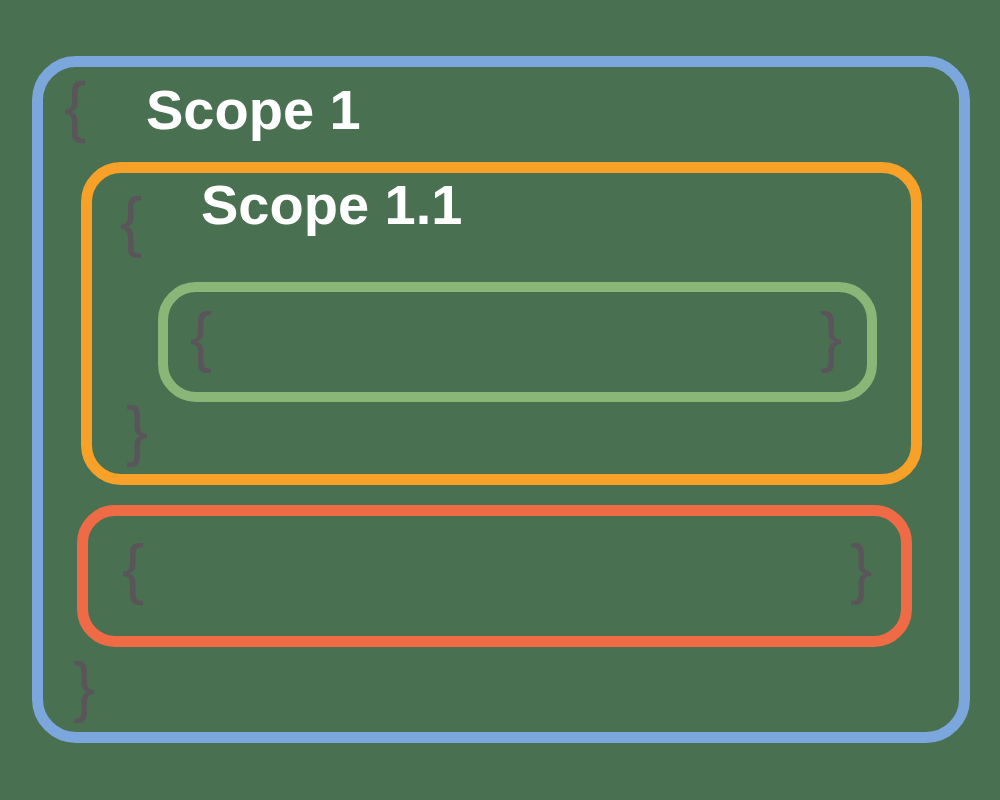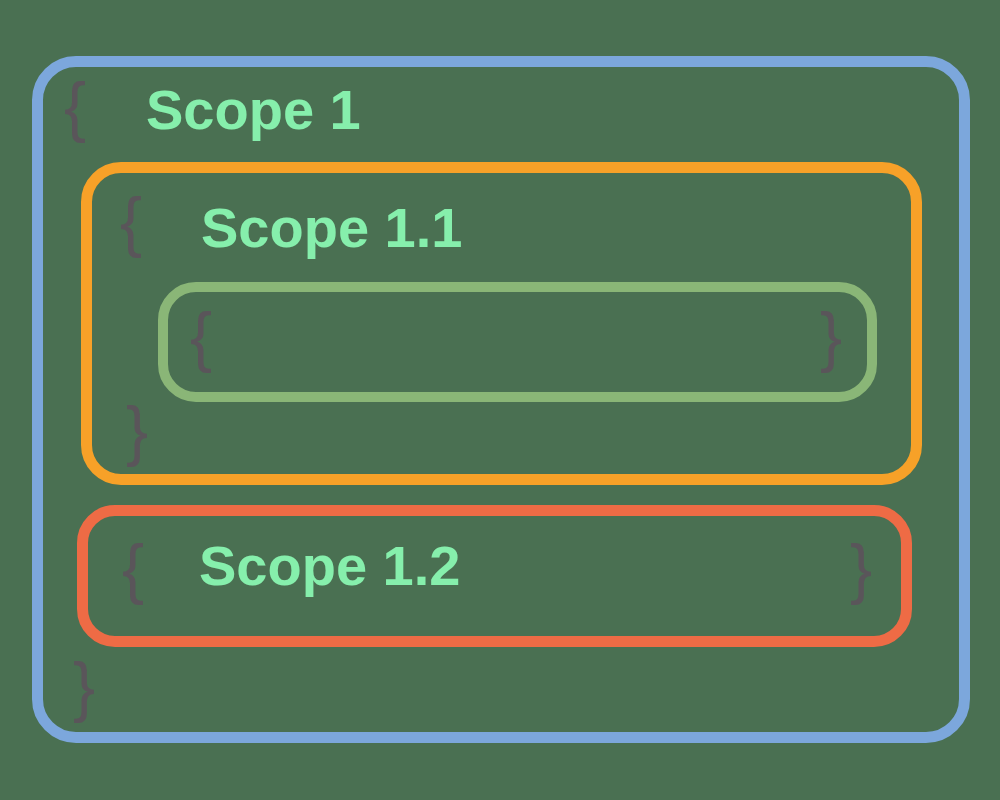--- a/index.html
+++ b/index.html
@@ -40,37 +40,37 @@
     border-radius: 38px;
   }
   .scope-box.red {
     left: 77px; top: 505px;
     width: 835px; height: 142px;
     border: 11px solid #EE6B45;
     border-radius: 38px;
   }
   .scope-label {
     position: absolute;
-    color: #86efac;
+    color: #ffffff;
     font-size: 56px;
     font-weight: bold;
     line-height: 1;
     white-space: nowrap;
     letter-spacing: 0px;
   }
   .brace {
     position: absolute;
     color: #5A555A;
     font-size: 66px;
     font-weight: normal;
     line-height: 1;
   }
   
   .lbl-s1    { left: 146px; top: 82px;  }
-  .lbl-s11   { left: 201px; top: 200px; }
+  .lbl-s11   { left: 201px; top: 177px; }
   .lbl-s111  { left: 260px; top: 307px; }
   .lbl-s12   { left: 199px; top: 538px; }
   
   .br-s1-open    { left: 64px;  top: 73px;  }
   .br-s1-close   { left: 73px;  top: 653px; }
   .br-s11-open   { left: 120px; top: 188px; }
   .br-s11-close  { left: 126px; top: 397px; }
   .br-s111-open  { left: 190px; top: 303px; }
   .br-s111-close { left: 820px; top: 303px; }
   .br-s12-open   { left: 122px; top: 535px; }
@@ -90,16 +90,15 @@
   <span class="brace br-s11-open">{</span>
   <span class="scope-label lbl-s11">Scope 1.1</span>
   <span class="brace br-s11-close">}</span>
 
   <div class="scope-box green"></div>
   <span class="brace br-s111-open">{</span>
   <span class="brace br-s111-close">}</span>
 
   <div class="scope-box red"></div>
   <span class="brace br-s12-open">{</span>
-  <span class="scope-label lbl-s12">Scope 1.2</span>
   <span class="brace br-s12-close">}</span>
 
 </div>
 
 </body></html>

